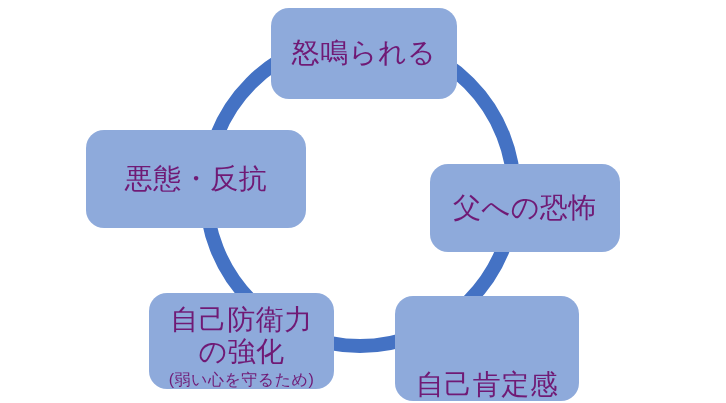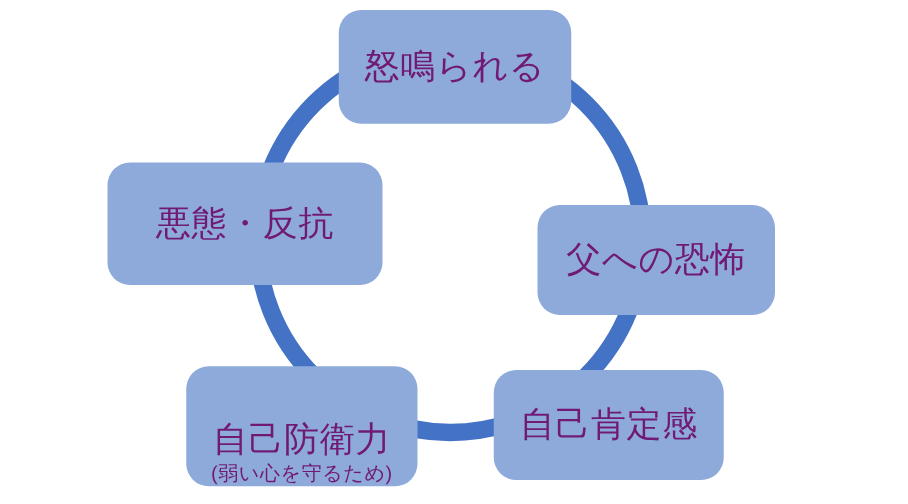--- a/index.html
+++ b/index.html
@@ -42,21 +42,21 @@
   }
   .node .note {
     display: block;
     font-size: 16px;
     line-height: 1.15;
     margin-top: 2px;
     white-space: nowrap;
   }
   .node-top          { left: 271px; top: 8px;   width: 186px; height: 91px; }
   .node-right        { left: 430px; top: 132px; width: 190px; height: 88px; margin-top: 32px; }
-  .node-bottom-right { left: 395px; top: 296px; width: 184px; height: 88px; }
+  .node-bottom-right { left: 395px; top: 296px; width: 184px; height: 105px; justify-content: flex-end; }
   .node-bottom-left  { left: 149px; top: 293px; width: 185px; height: 96px; justify-content: flex-end; }
   .node-left         { left: 86px;  top: 130px; width: 220px; height: 98px; }
 </style>
 </head>
 <body>
 
 <div class="stage">
 
   <svg class="ring" width="726" height="403" viewBox="0 0 726 403">
     <circle cx="360" cy="192" r="154" fill="none" stroke="#4472C4" stroke-width="14"></circle>
@@ -69,20 +69,21 @@
   <div class="node node-right">
     <span class="line">父への恐怖</span>
   </div>
 
   <div class="node node-bottom-right">
     <span class="line">自己肯定感</span>
   </div>
 
   <div class="node node-bottom-left">
     <span class="line">自己防衛力</span>
+    <span class="line">の強化</span>
     <span class="note">(弱い心を守るため)</span>
   </div>
 
   <div class="node node-left">
     <span class="line">悪態・反抗</span>
   </div>
 
 </div>
 
 </body></html>

